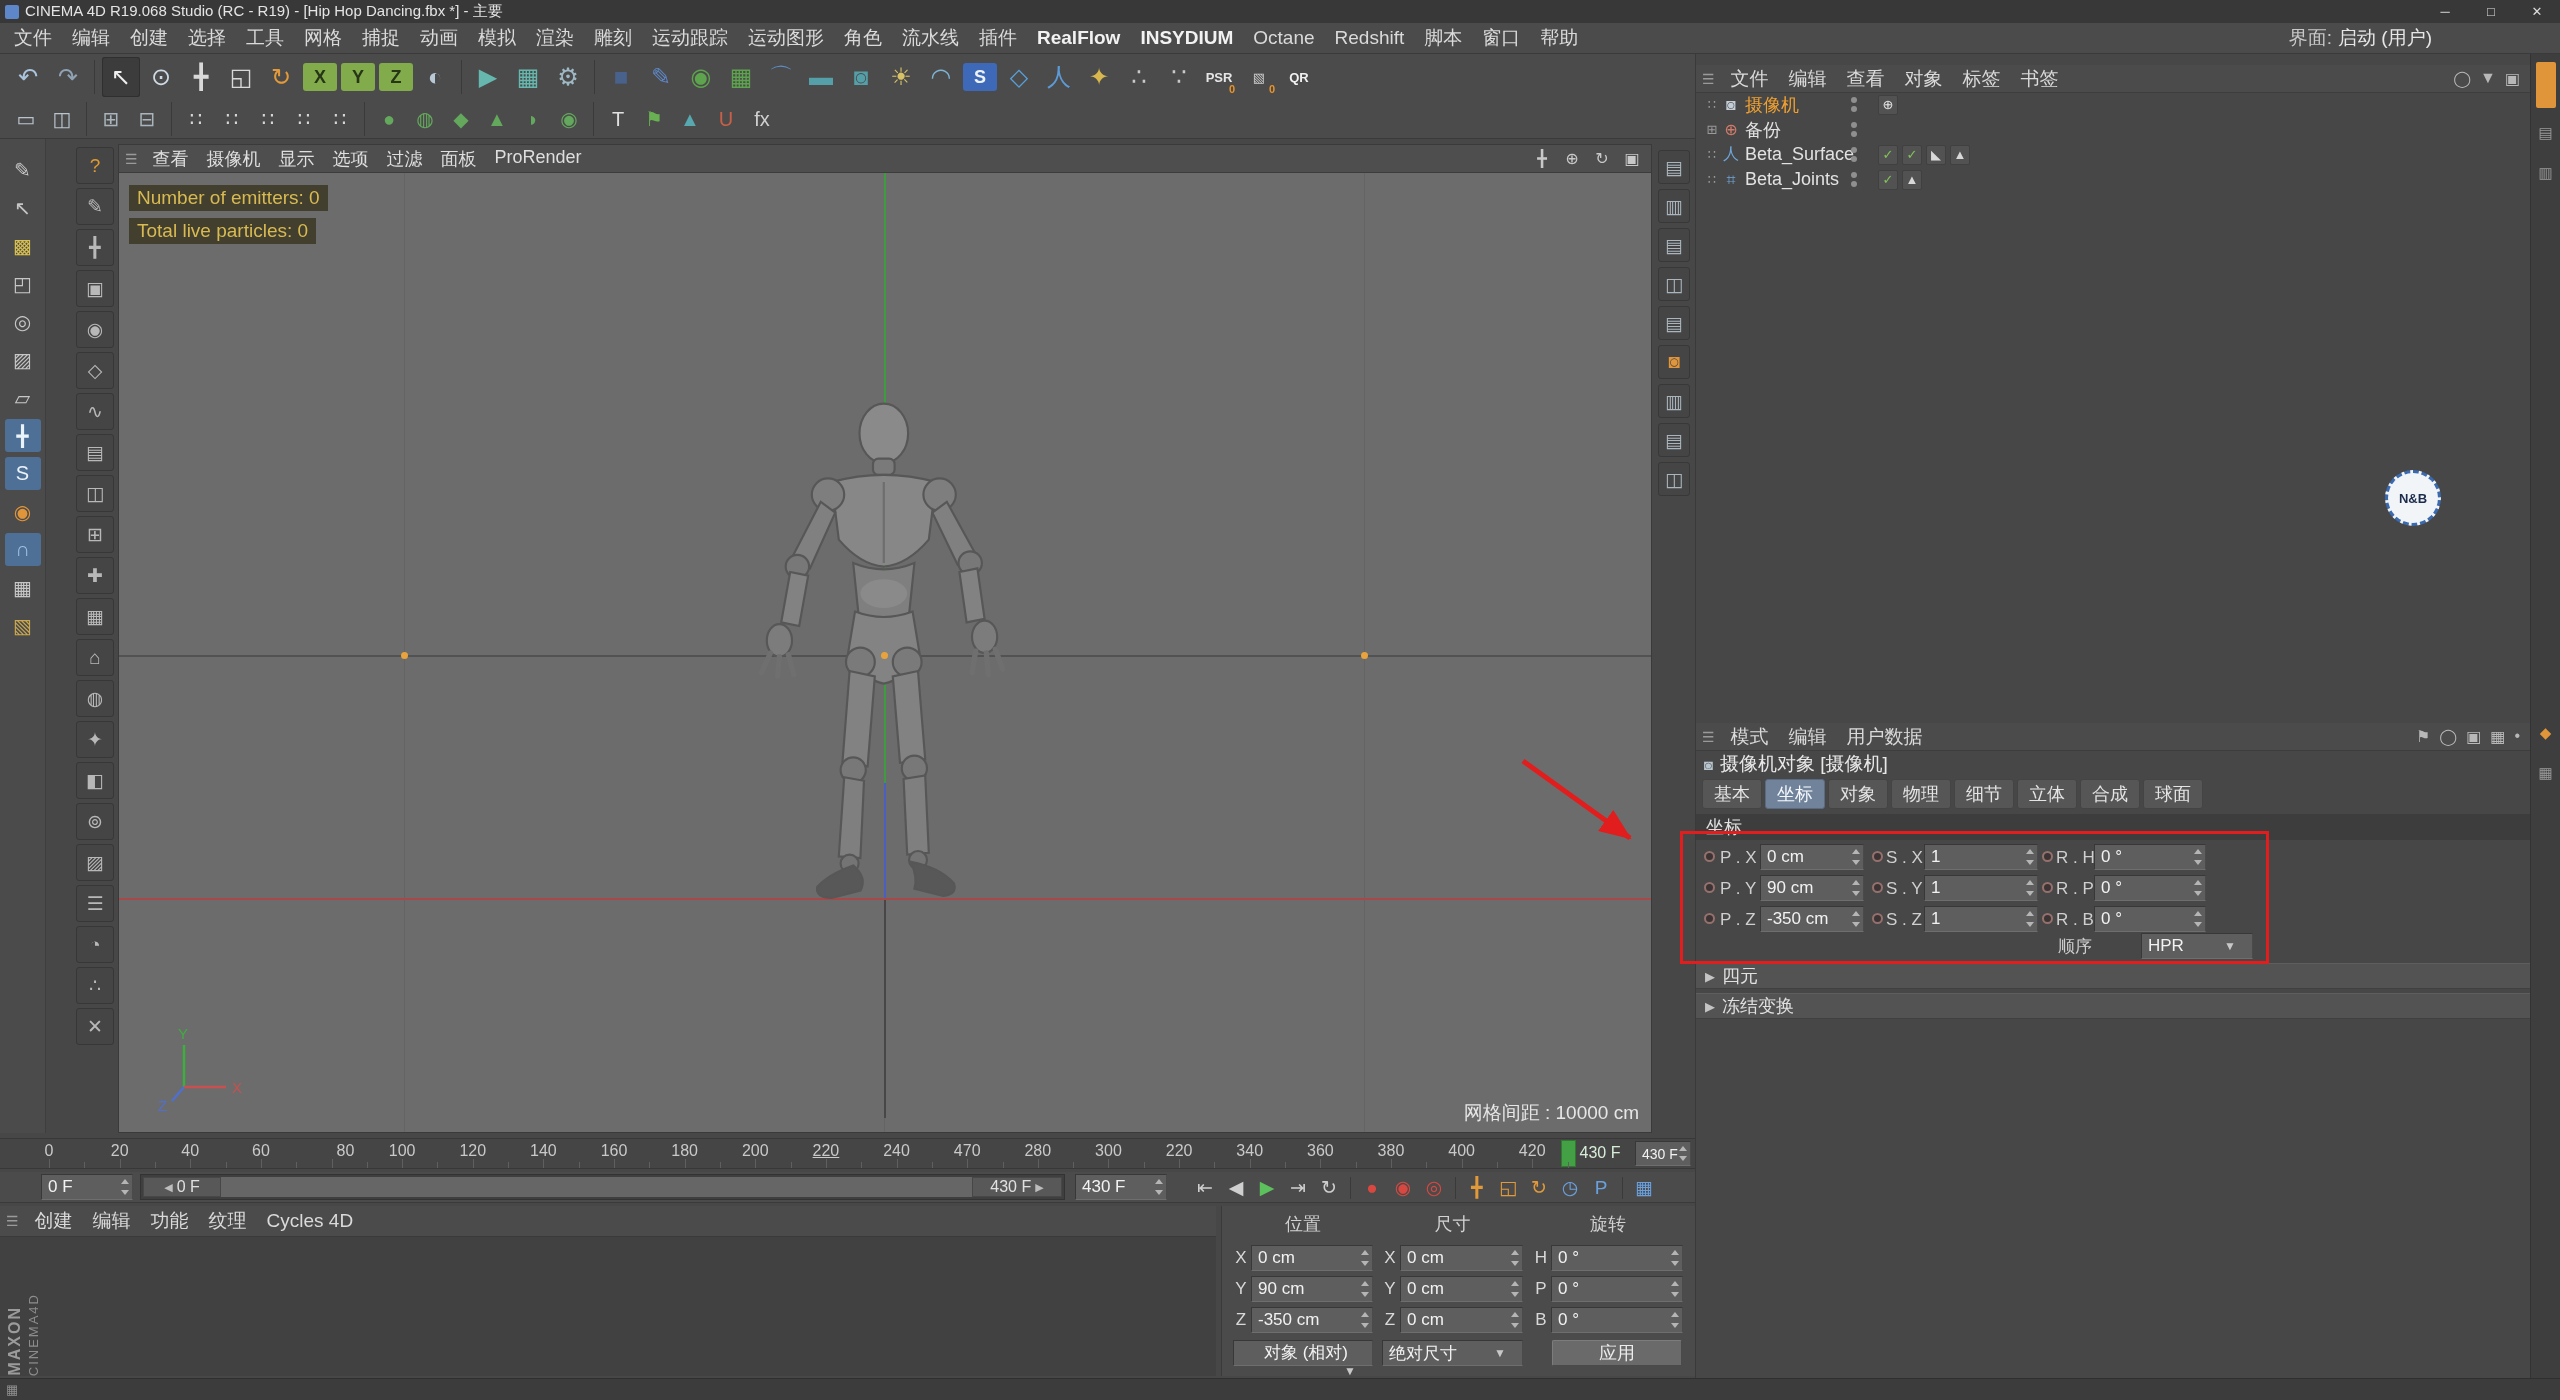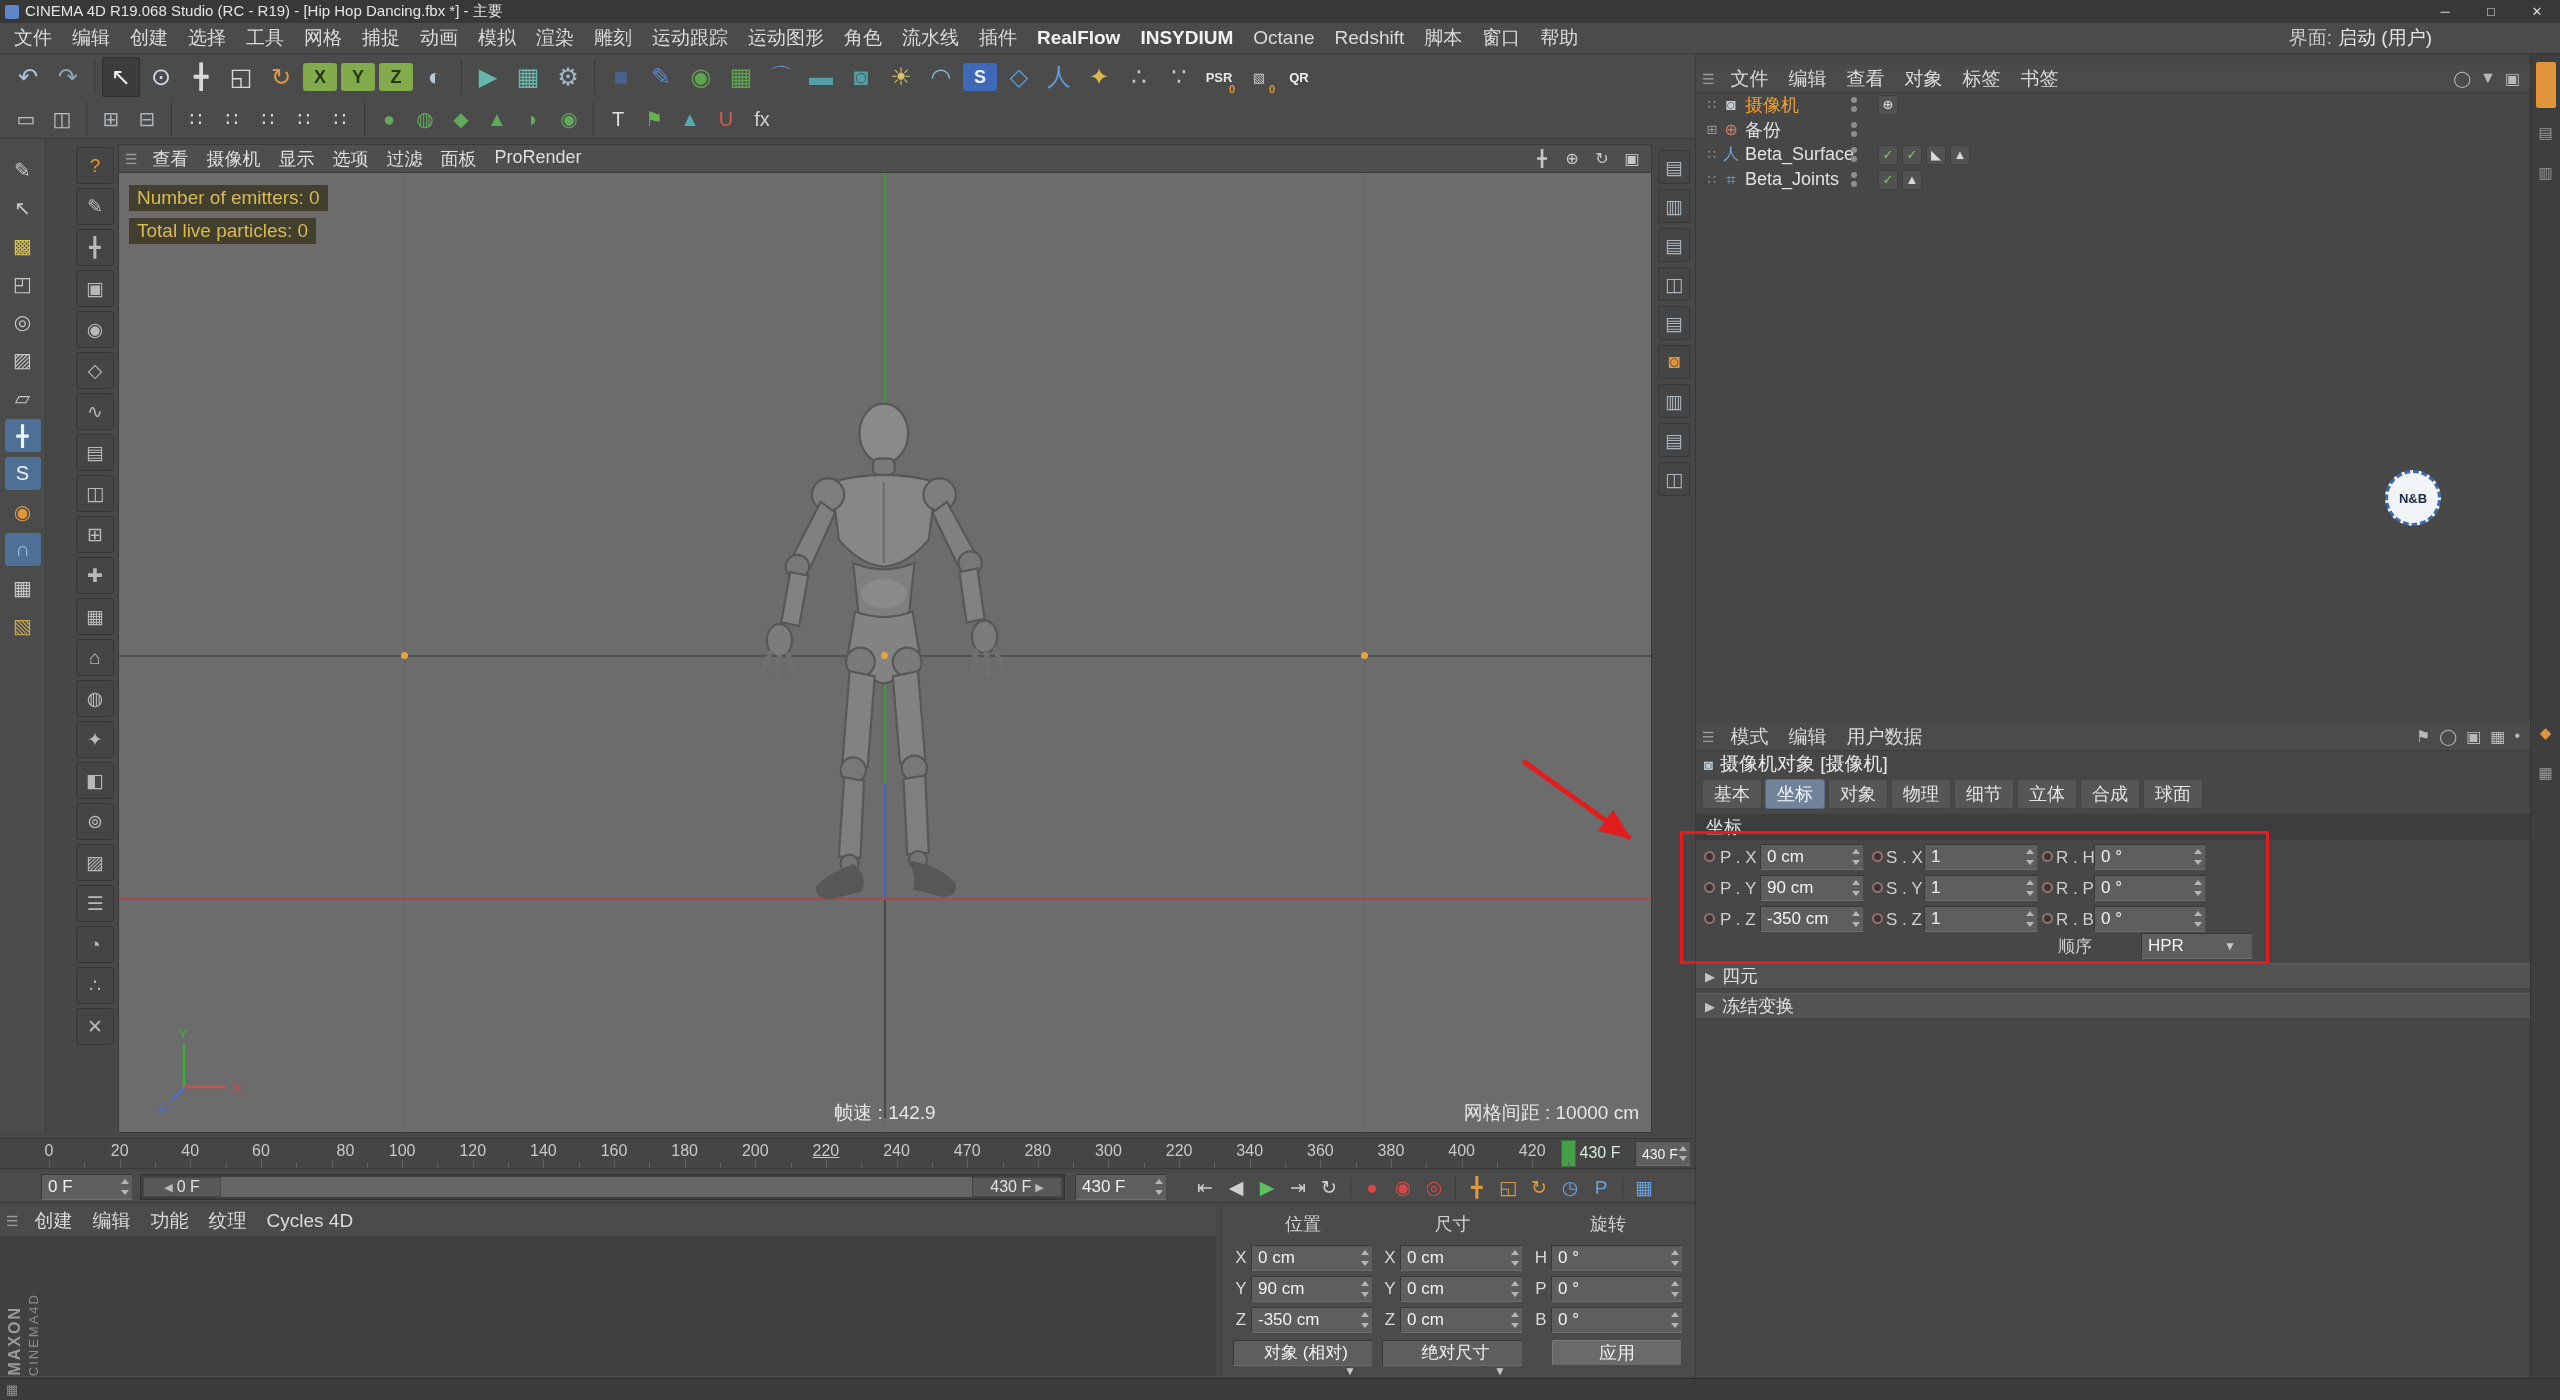--- a/index.html
+++ b/index.html
@@ -407,21 +407,20 @@
 
       <svg id="axis-gizmo" viewBox="0 0 120 100">
         <line x1="50" y1="62" x2="50" y2="20" stroke="#3fae3f" stroke-width="2.5"></line>
         <line x1="50" y1="62" x2="92" y2="62" stroke="#c85050" stroke-width="2.5"></line>
         <line x1="50" y1="62" x2="38" y2="76" stroke="#5070d0" stroke-width="2.5"></line>
         <text x="44" y="14" fill="#3fae3f" font-size="15">Y</text>
         <text x="98" y="68" fill="#c85050" font-size="15">X</text>
         <text x="24" y="86" fill="#5070d0" font-size="15">Z</text>
       </svg>
 
-      <div id="fps-label">帧速 : 142.9</div>
       <div id="gridsp-label">网格间距 : 10000 cm</div>
     </div>
   </div>
 
   <div id="sidestrip">
       <div class="strip-icon">▤</div>
       <div class="strip-icon">▥</div>
       <div class="strip-icon">▤</div>
       <div class="strip-icon">◫</div>
       <div class="strip-icon">▤</div>
@@ -776,21 +775,21 @@
 
   <div id="coordman">
     <span class="cm-header" style="left:11px;width:140px;">位置</span>
     <span class="cm-header" style="left:160px;width:141px;">尺寸</span>
     <span class="cm-header" style="left:311px;width:150px;">旋转</span>
     <div id="cm-rows-anchor"></div>
     <div class="field cm-dd" style="left:11px;width:140px;flex-direction:column;">
       <span>对象 (相对)</span>
       <span class="dd-arrow">▼</span>
     </div>
-    <div class="field cm-dd" style="left:160px;width:141px;flex-direction:column;">
+    <div class="field cm-dd" style="left:160px;width:141px;">
       <span>绝对尺寸</span>
       <span class="dd-arrow">▼</span>
     </div>
     <div id="cm-apply">应用</div>
   <div class="cm-row" style="top: 39px;">
         <div class="cm-label" style="left: 11px;">X</div>
         <div class="field" style="left: 29px; width: 122px;">
           <span>0 cm</span>
           <span class="stepper">
             <i class="up"></i>

